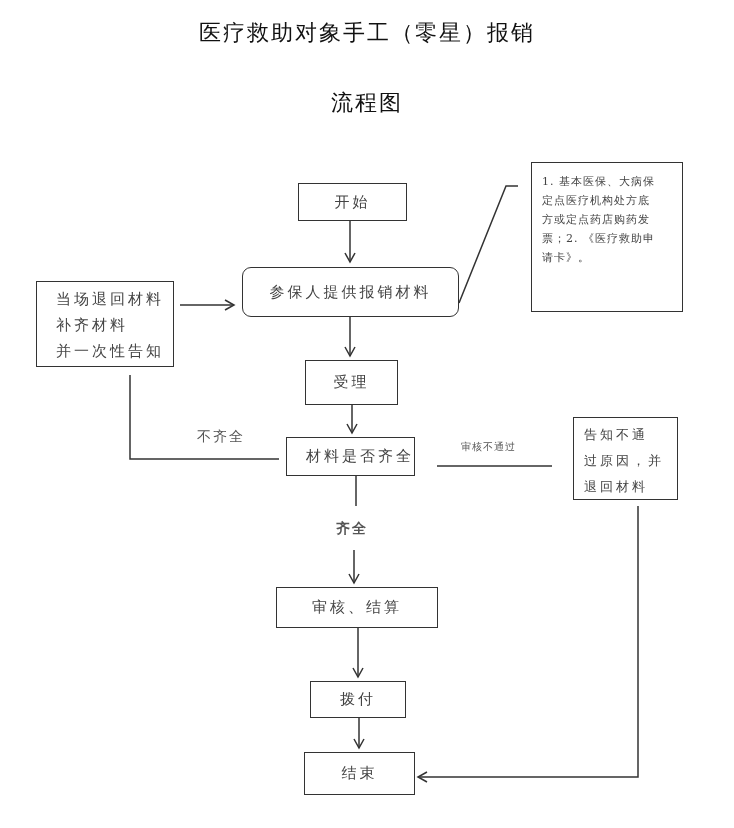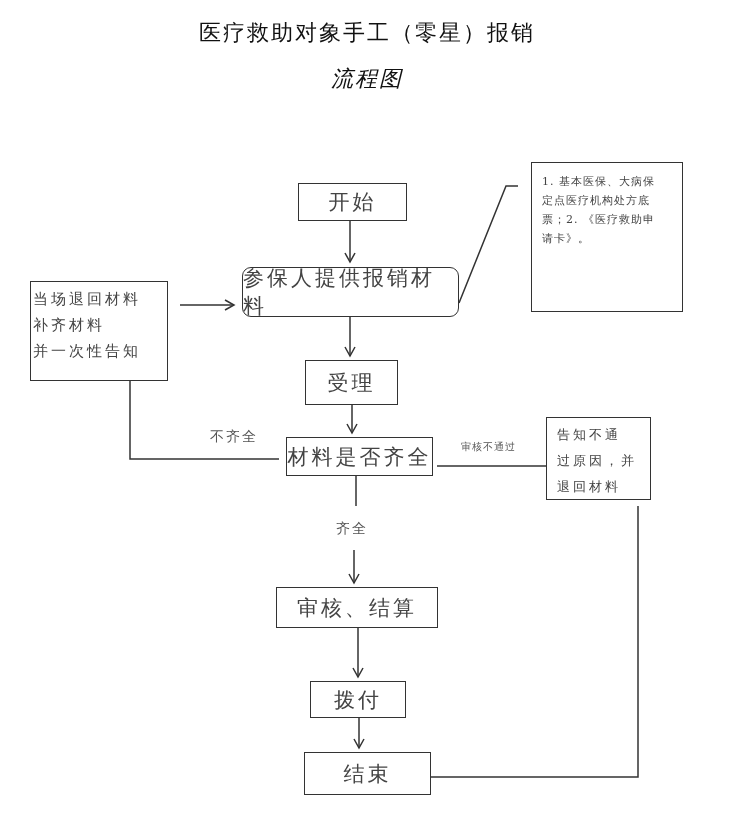--- a/index.html
+++ b/index.html
@@ -1,24 +1,24 @@
 <!DOCTYPE html>
 <html><head>
 <meta charset="utf-8">
 <style>
   html, body { margin: 0; padding: 0; background: #ffffff; }
   body { width: 734px; height: 828px; position: relative; overflow: hidden;
          font-family: "DejaVu Serif", "Liberation Serif", serif; color: #222; }
   .title { position: absolute; left: 0; width: 734px; text-align: center;
            font-size: 22px; color: #111; letter-spacing: 2px; }
   #t1 { top: 18px; }
-  #t2 { top: 64px; font-style: italic; }
+  #t2 { top: 88px; }
   .box { position: absolute; border: 1.5px solid #333; background: #fff;
          box-sizing: border-box; display: flex; align-items: center;
-         justify-content: center; font-size: 21px; letter-spacing: 3px; color: #444; }
+         justify-content: center; font-size: 15px; letter-spacing: 3px; color: #444; }
   .box.multi { display: block; text-align: left; line-height: 26px; }
   .label { position: absolute; font-size: 14px; letter-spacing: 2px; color: #555; white-space: nowrap; }
   svg#lines { position: absolute; left: 0; top: 0; }
   svg line, svg polyline { stroke: #333; stroke-width: 1.5; fill: none; }
 </style>
 </head>
 <body>
 
 <div class="title" id="t1">医疗救助对象手工（零星）报销</div>
 <div class="title" id="t2">流程图</div>
@@ -45,47 +45,48 @@
 
 <div class="box" style="left:298px;top:183px;width:109px;height:38px;">
   <span>开始</span>
 </div>
 <div class="box" style="left:242px;top:267px;width:217px;height:50px;border-radius:9px;">
   <span>参保人提供报销材料</span>
 </div>
 <div class="box" style="left:305px;top:360px;width:93px;height:45px;">
   <span>受理</span>
 </div>
-<div class="box" style="left:286px;top:437px;width:147px;height:39px;">
+<div class="box" style="left:286px;top:437px;width:129px;height:39px;justify-content:flex-end;">
   <span>材料是否齐全</span>
 </div>
 <div class="box" style="left:276px;top:587px;width:162px;height:41px;">
   <span>审核、结算</span>
 </div>
 <div class="box" style="left:310px;top:681px;width:96px;height:37px;">
   <span>拨付</span>
 </div>
-<div class="box" style="left:304px;top:752px;width:127px;height:43px;">
+<div class="box" style="left:304px;top:752px;width:111px;height:43px;">
   <span>结束</span>
 </div>
 
-<div class="box multi" style="left:30px;top:281px;width:138px;height:100px;padding:4px 0 0 2px;font-size:15px;">
+<div class="box multi" style="left:36px;top:281px;width:138px;height:86px;padding:4px 0 0 19px;font-size:15px;">
   <div>当场退回材料</div>
   <div>补齐材料</div>
   <div>并一次性告知</div>
 </div>
 
-<div class="box multi" style="left:546px;top:417px;width:105px;height:83px;padding:4px 0 0 10px;font-size:13px;">
+<div class="box multi" style="left:573px;top:417px;width:105px;height:83px;padding:4px 0 0 10px;font-size:13px;">
   <div>告知不通</div>
   <div>过原因，并</div>
   <div>退回材料</div>
 </div>
 
 <div class="box multi" style="left:531px;top:162px;width:152px;height:150px;padding:9px 0 0 10px;font-size:11px;line-height:19px;letter-spacing:1px;">
   <div>1. 基本医保、大病保</div>
   <div>定点医疗机构处方底</div>
+  <div>方或定点药店购药发</div>
   <div>票；2. 《医疗救助申</div>
   <div>请卡》。</div>
 </div>
 
-<div class="label" style="left:210px;top:428px;text-align:center;">不齐全</div>
-<div class="label" style="left:336px;top:520px;">齐全</div>
+<div class="label" style="left:197px;top:428px;text-align:center;">不齐全</div>
+<div class="label" style="left:336px;top:520px;font-weight:bold;">齐全</div>
 <div class="label" style="left:461px;top:440px;font-size:10px;letter-spacing:1px;">审核不通过</div>
 
 </body></html>

